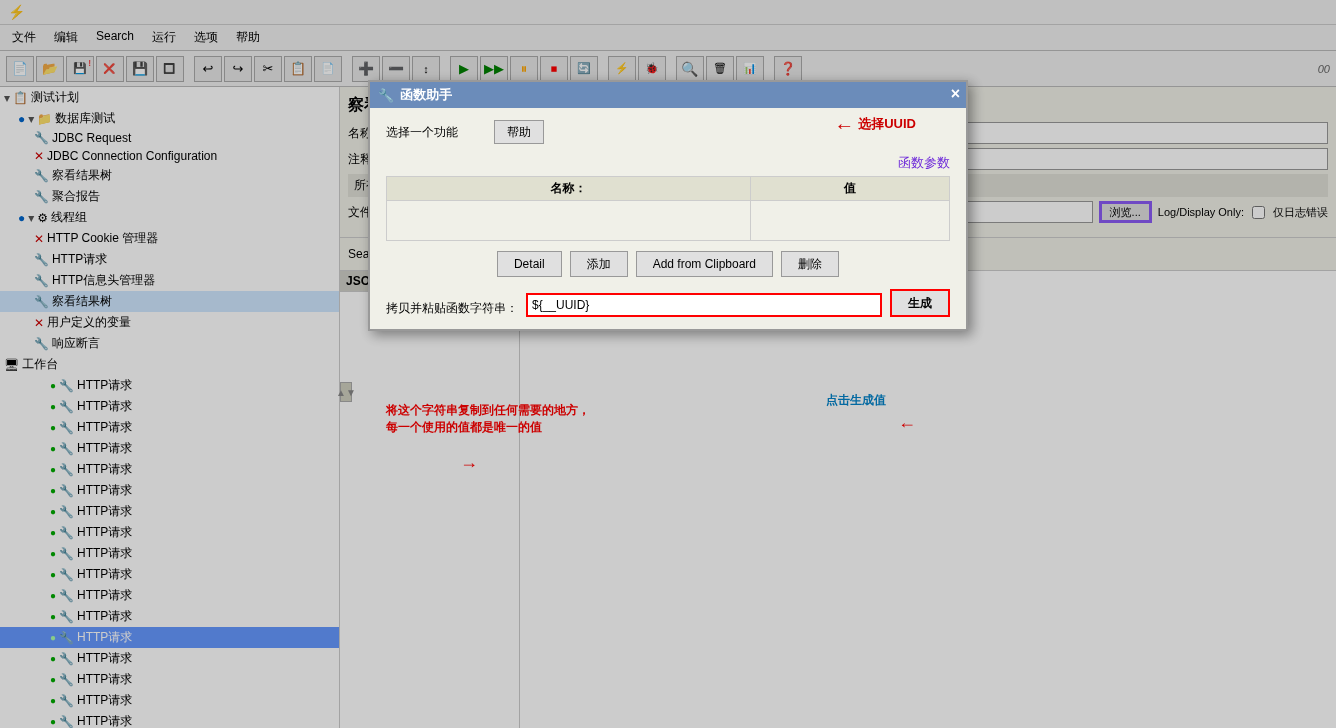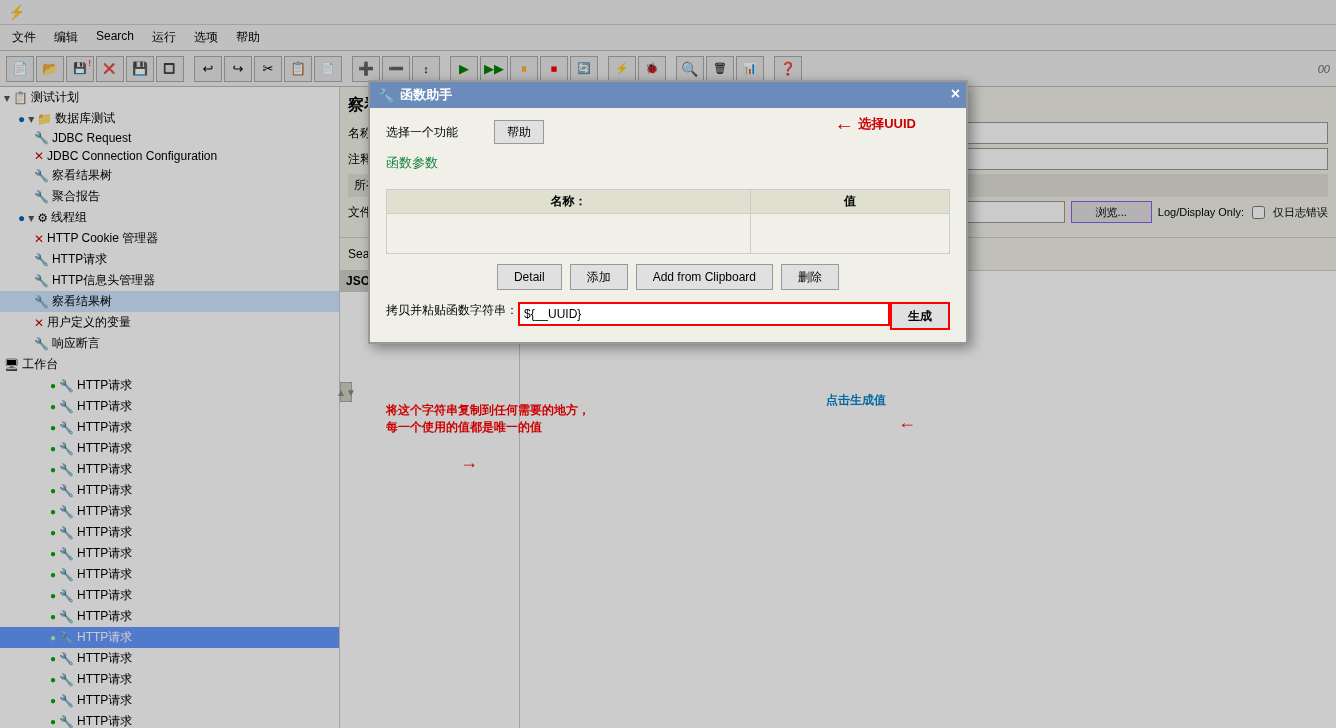--- a/index.html
+++ b/index.html
@@ -132,23 +132,23 @@
     .file-label { color: #000; min-width: 46px; }
     .file-input {
       flex: 1;
       height: 22px;
       border: 1px solid #999;
       background: #fff;
       padding: 1px 4px;
     }
     .browse-btn {
       height: 22px;
-      padding: 0 24px;
+      padding: 0 8px;
       background: #e0e0e0;
-      border: 1px solid #8b5cf6;
+      border: 3px solid #8b5cf6;
       cursor: pointer;
       font-size: 11px;
     }
 
     
     #search-bar {
       display: flex;
       align-items: center;
       gap: 6px;
       padding: 4px 8px;
@@ -259,24 +259,24 @@
     }
     .help-btn {
       height: 24px;
       padding: 0 12px;
       background: #e0e0e0;
       border: 1px solid #999;
       cursor: pointer;
       font-size: 12px;
     }
     .params-header {
-      text-align: left;
+      text-align: right;
       font-size: 13px;
-      margin-bottom: 17px;
-      color: #15803d;
+      margin-bottom: 4px;
+      color: #6d28d9;
     }
     .params-table {
       width: 100%;
       border-collapse: collapse;
       margin-bottom: 10px;
     }
     .params-table th {
       background: #e0e0d0;
       border: 1px solid #ccc;
       padding: 3px 8px;
@@ -297,21 +297,22 @@
     .dlg-btn {
       height: 26px;
       padding: 0 16px;
       background: #e0e0e0;
       border: 1px solid #999;
       cursor: pointer;
       font-size: 12px;
     }
     .result-row {
       display: flex;
-      align-items: flex-start;
+      align-items: flex-end;
+      gap: 8px;
       margin-bottom: 0;
     }
     .result-label { font-size: 12px; min-width: 100px; }
     .result-input {
       flex: 1;
       height: 24px;
       border: 2px solid #ff0000;
       padding: 1px 4px;
       background: #fff;
       font-size: 12px;

